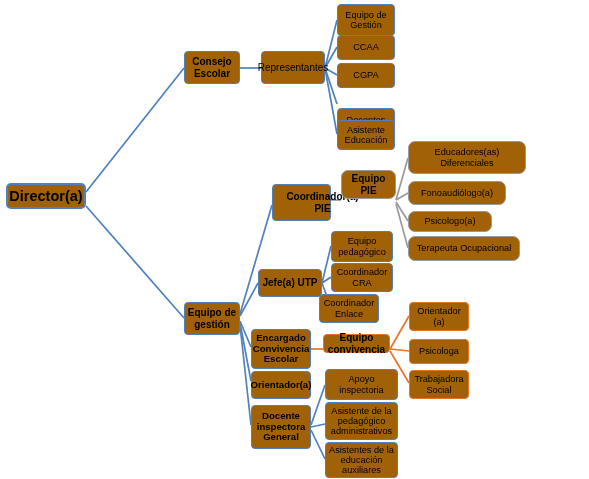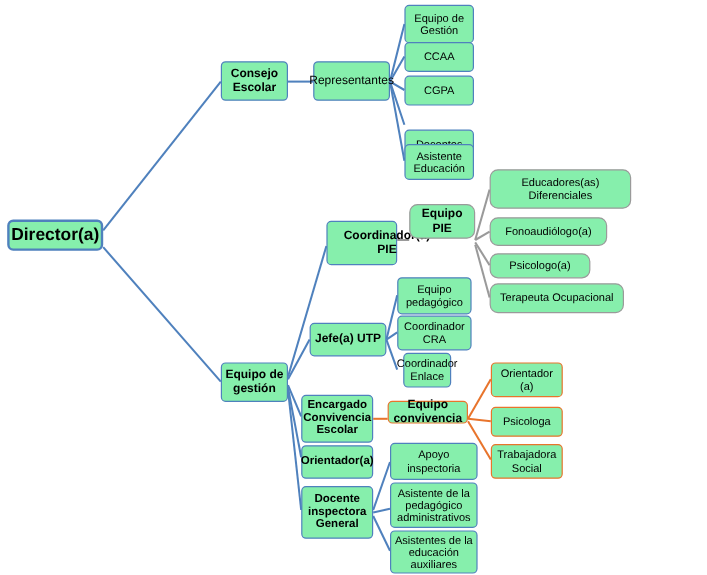--- a/index.html
+++ b/index.html
@@ -1,21 +1,21 @@
 <!DOCTYPE html>
 <html><head>
 <meta charset="utf-8">
 <style>
   html,body{margin:0;padding:0;background:#ffffff;}
   body{font-family:"Liberation Sans","DejaVu Sans",sans-serif;}
   #canvas{position:relative;width:589px;height:479px;background:#fff;overflow:hidden;}
   #edges{position:absolute;left:0;top:0;width:589px;height:479px;pointer-events:none;}
 
   .node{position:absolute;box-sizing:border-box;display:flex;align-items:center;
-        justify-content:center;text-align:center;border-radius:4px;background:#86efac;
+        justify-content:center;text-align:center;border-radius:4px;background:#a16207;
         line-height:1.12;letter-spacing:0px;color:#000;}
   .node span{display:block;padding:0 2px;}
 
   
   .blue{border:1.6px solid #4F81BD;}
   
   .gray{border:1.6px solid #9a9a9a;border-radius:7px;}
   
   .orange{border:1.9px solid #E8742C;}
 
@@ -133,21 +133,21 @@
 
   <div class="node blue s10b" style="left:258px;top:269px;width:64px;height:28px;">
     <span>Jefe(a) UTP</span>
   </div>
   <div class="node blue s9" style="left:331px;top:231px;width:62px;height:31px;">
     <span>Equipo pedagógico</span>
   </div>
   <div class="node blue s9" style="left:331px;top:263px;width:62px;height:29px;">
     <span>Coordinador CRA</span>
   </div>
-  <div class="node blue s9" style="left:336px;top:294px;width:40px;height:29px;">
+  <div class="node blue s9" style="left:319px;top:294px;width:60px;height:29px;">
     <span>Coordinador Enlace</span>
   </div>
 
   <div class="node blue s95 bold" style="left:251px;top:329px;width:60px;height:40px;">
     <span>Encargado Convivencia Escolar</span>
   </div>
   <div class="node orange s10b" style="left:323px;top:334px;width:67px;height:19px;">
     <span>Equipo convivencia</span>
   </div>
   <div class="node orange s9" style="left:409px;top:302px;width:60px;height:29px;">

